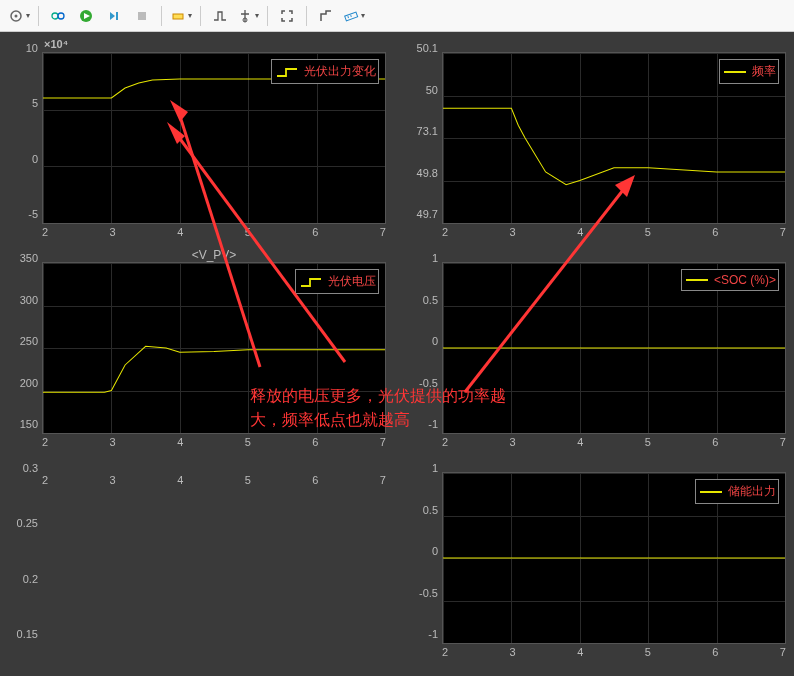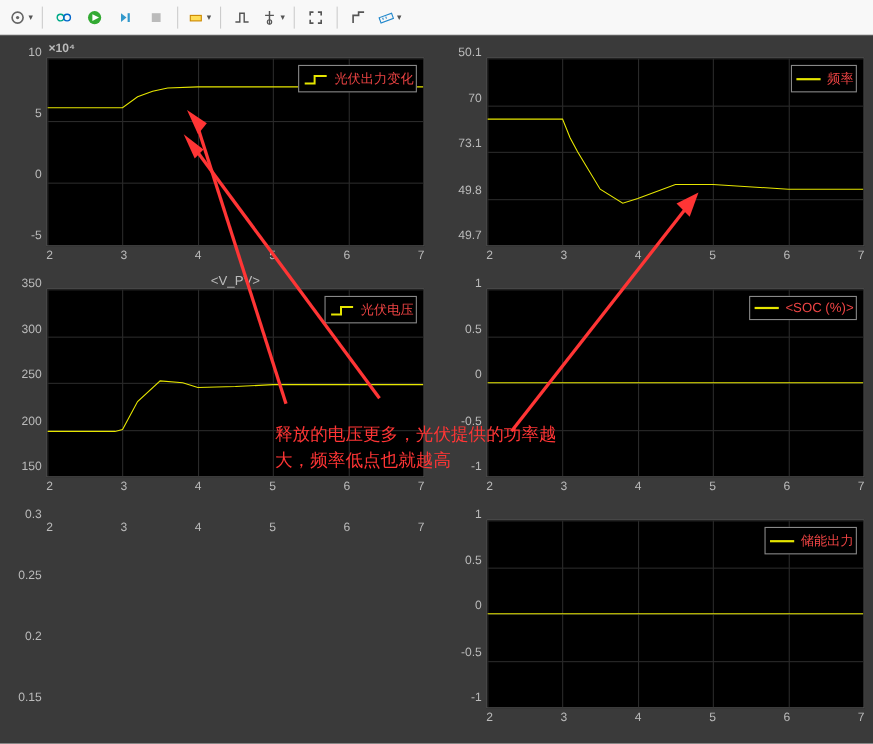--- a/index.html
+++ b/index.html
@@ -142,21 +142,21 @@
             <span>4</span>
             <span>5</span>
             <span>6</span>
             <span>7</span>
           </div>
         </div>
       </div>
       <div class="plot-wrap">
         <div class="ylabels">
           <span>50.1</span>
-          <span>70</span>
+          <span>50</span>
           <span>73.1</span>
           <span>49.8</span>
           <span>49.7</span>
         </div>
         <div class="plot">
           <div class="plot-mult"></div>
           <div class="chart">
             <div class="grid-line-h" style="top: 0%;"></div>
             <div class="grid-line-h" style="top: 25%;"></div>
             <div class="grid-line-h" style="top: 50%;"></div>

